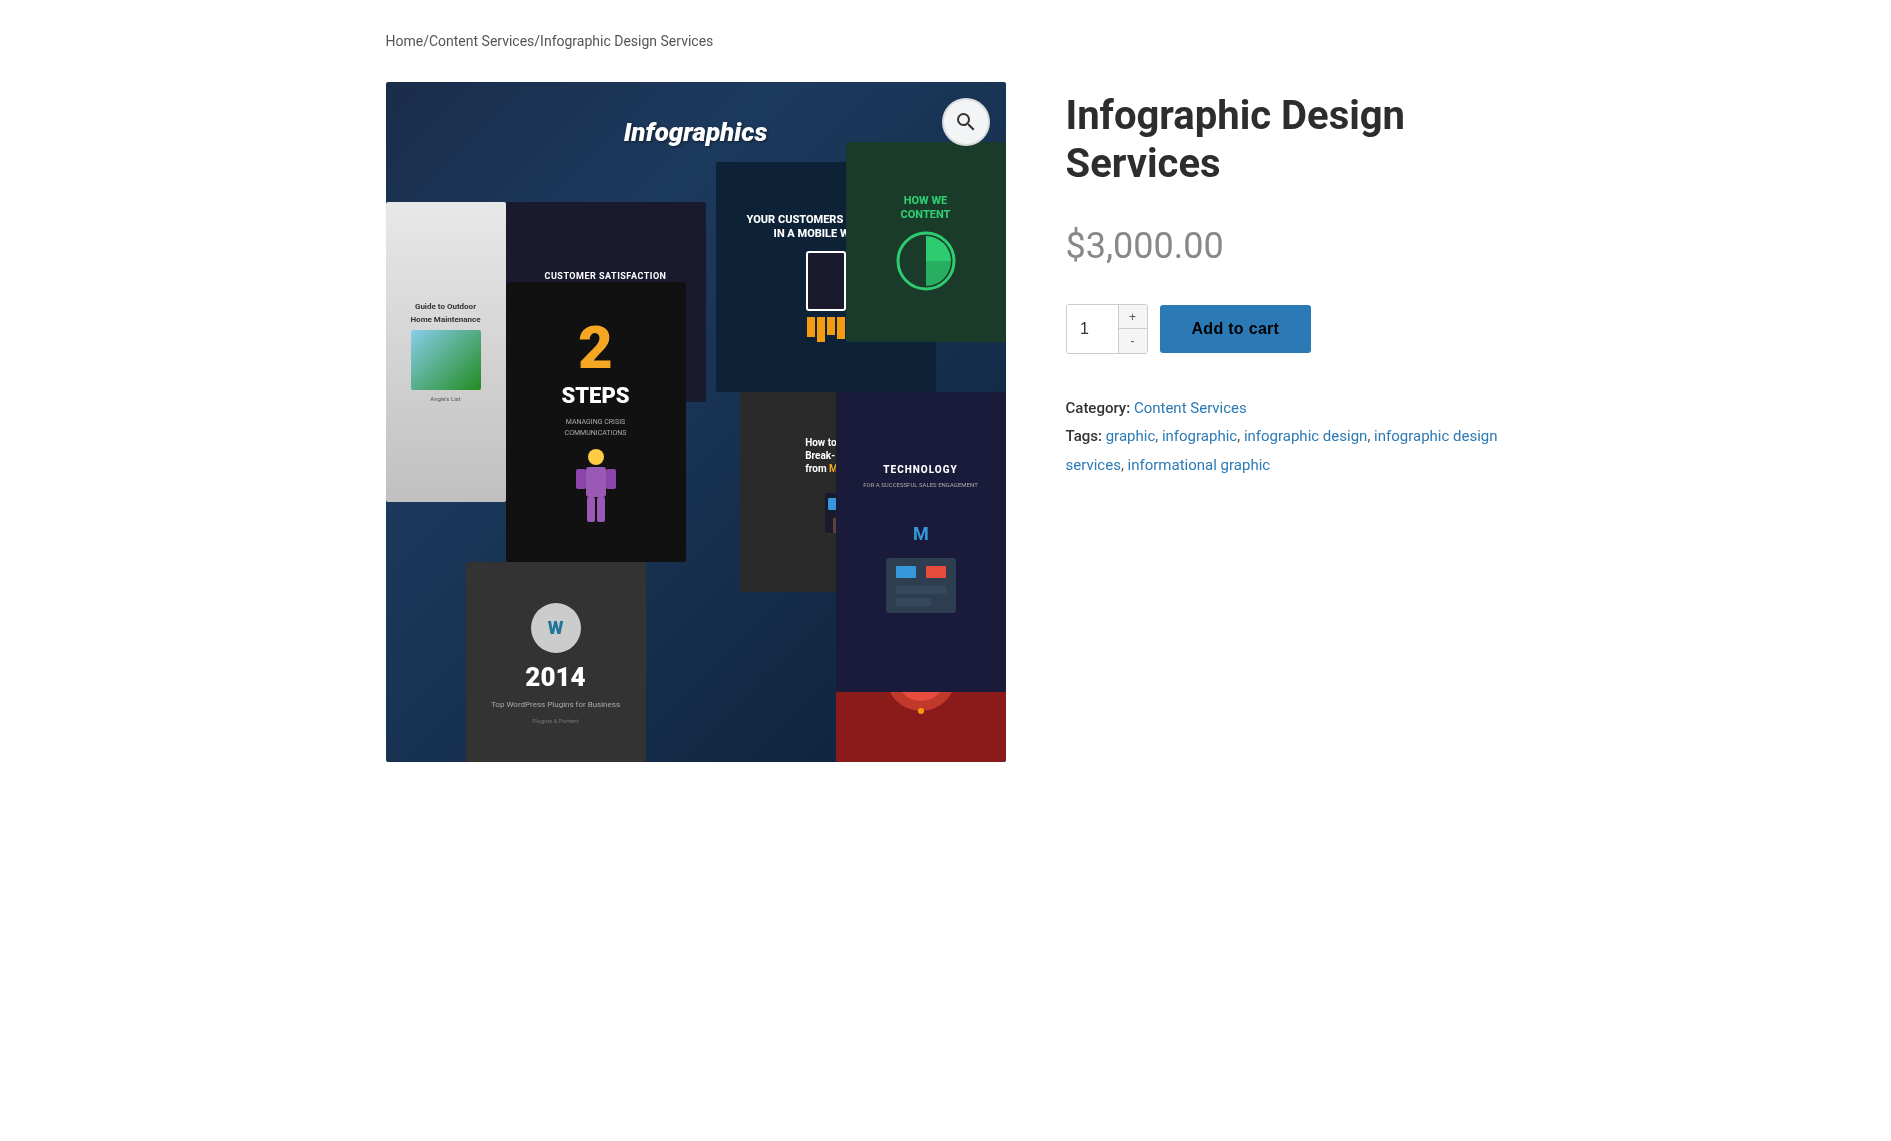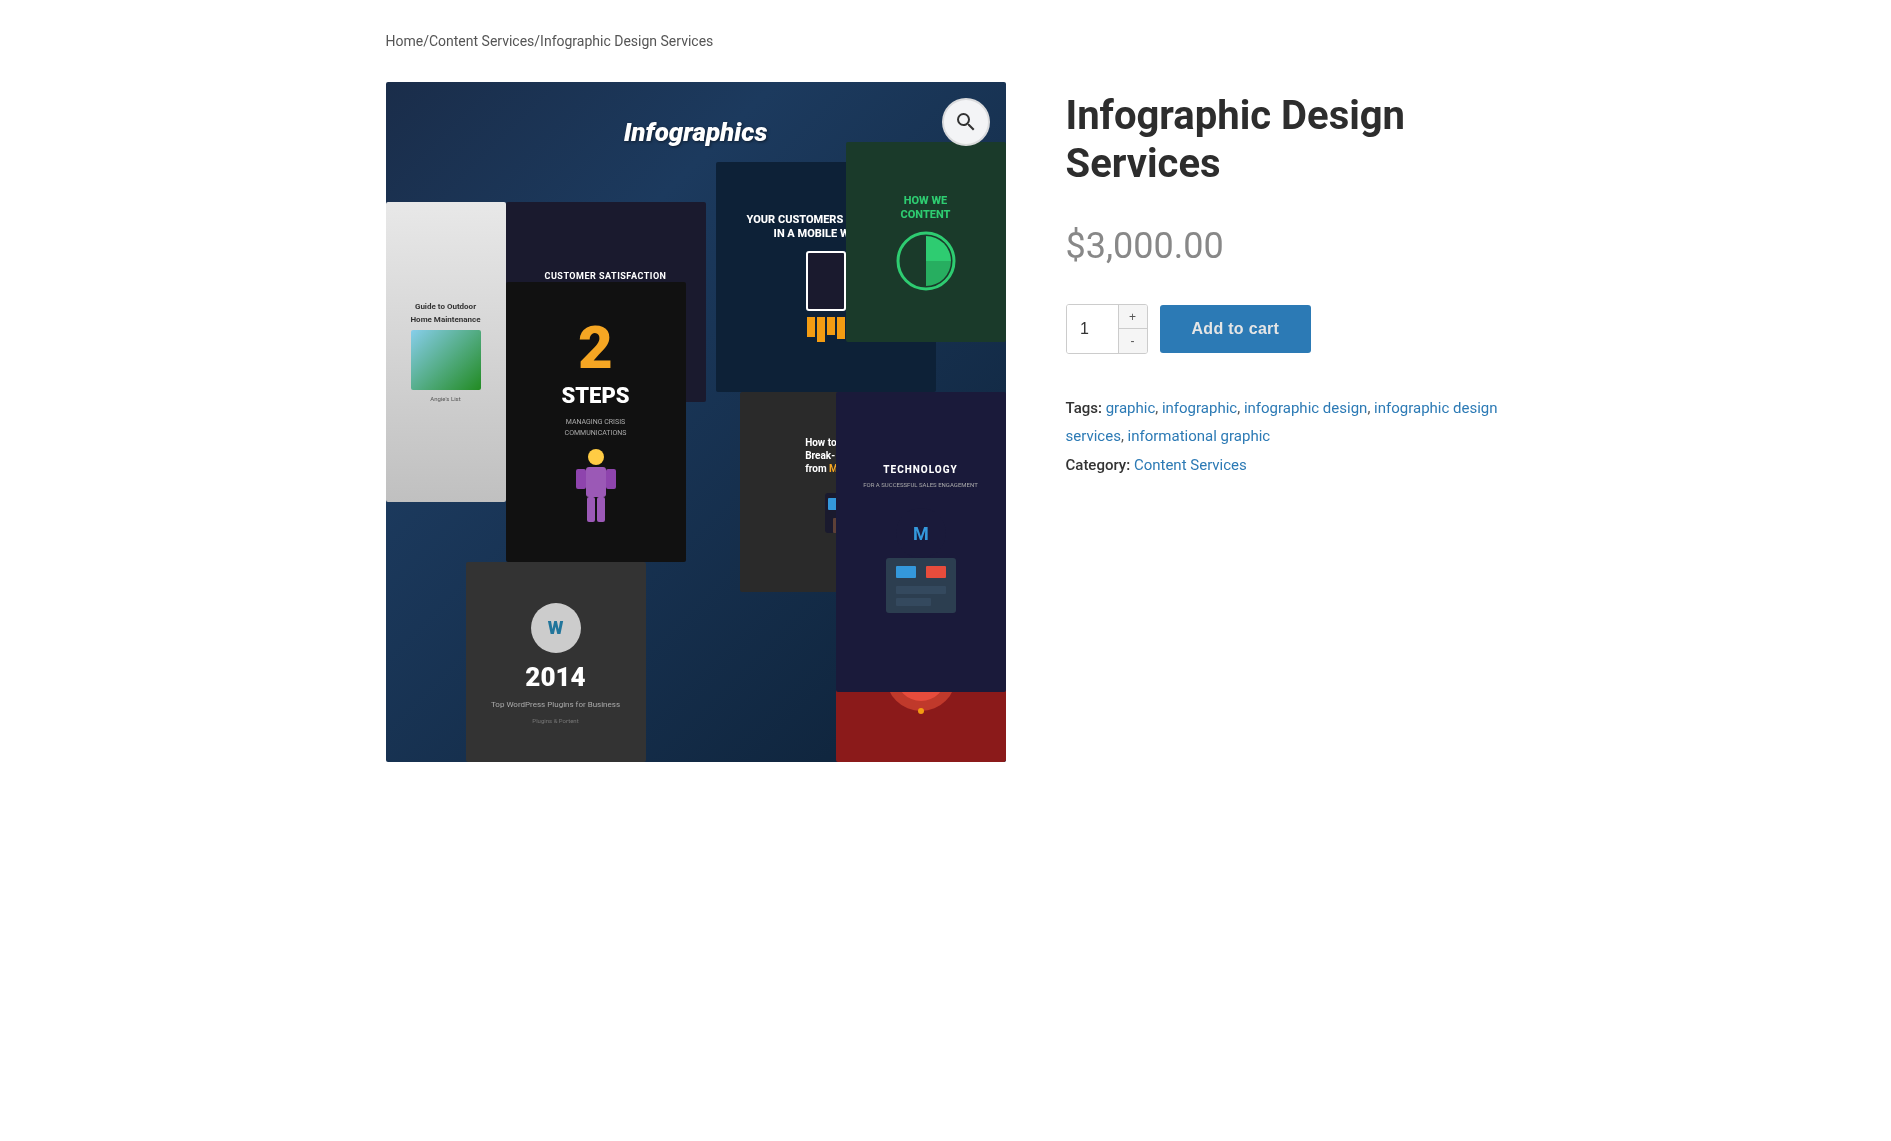--- a/index.html
+++ b/index.html
@@ -345,21 +345,21 @@
       justify-content: center;
       padding: 0;
     }
 
     .qty-btn-up {
       border-bottom: 1px solid #ccc;
     }
 
     .add-to-cart-btn {
       background: #2c7ab5;
-      color: #e5e5e5;
+      color: #000000;
       border: none;
       padding: 14px 32px;
       font-size: 16px;
       font-weight: 600;
       border-radius: 3px;
       cursor: pointer;
       height: 48px;
       letter-spacing: 0.3px;
     }
 
@@ -633,32 +633,32 @@
             <button class="qty-btn">-</button>
           </div>
         </div>
 
         <button class="add-to-cart-btn">Add to cart</button>
 
       </div>
 
       <div class="product-meta">
         <div>
+          <span class="meta-label">Category:</span>
+          <span> </span>
+          <a class="meta-link">Content Services</a>
+        </div>
+        <div>
           <span class="meta-label">Tags:</span>
           <span> </span>
           <a class="meta-link">graphic</a><span>, </span>
           <a class="meta-link">infographic</a><span>, </span>
           <a class="meta-link">infographic design</a><span>, </span>
           <a class="meta-link">infographic design services</a><span>, </span>
           <a class="meta-link">informational graphic</a>
         </div>
-        <div>
-          <span class="meta-label">Category:</span>
-          <span> </span>
-          <a class="meta-link">Content Services</a>
-        </div>
       </div>
 
     </div>
 
   </div>
 
 </div>
 
 </body></html>

